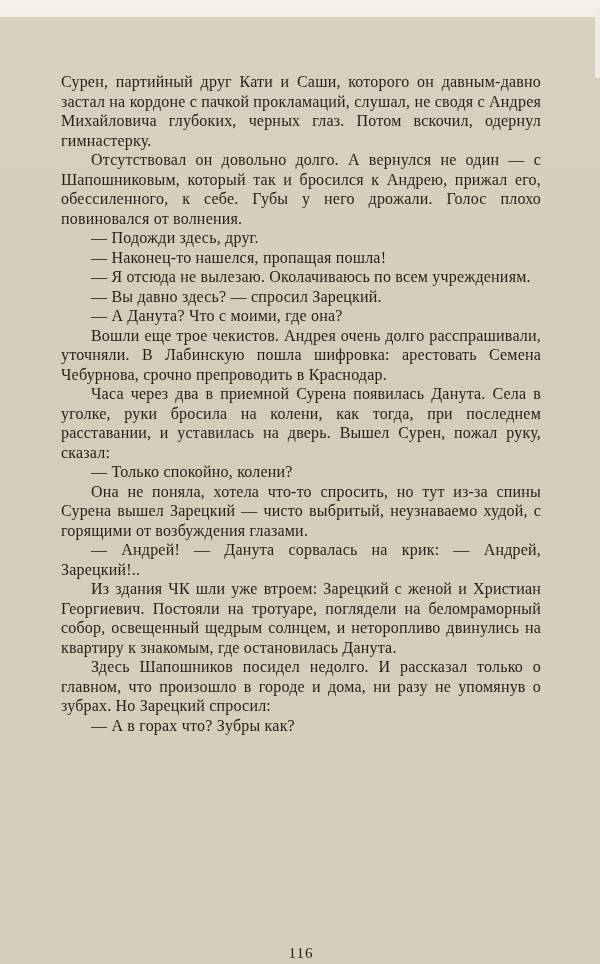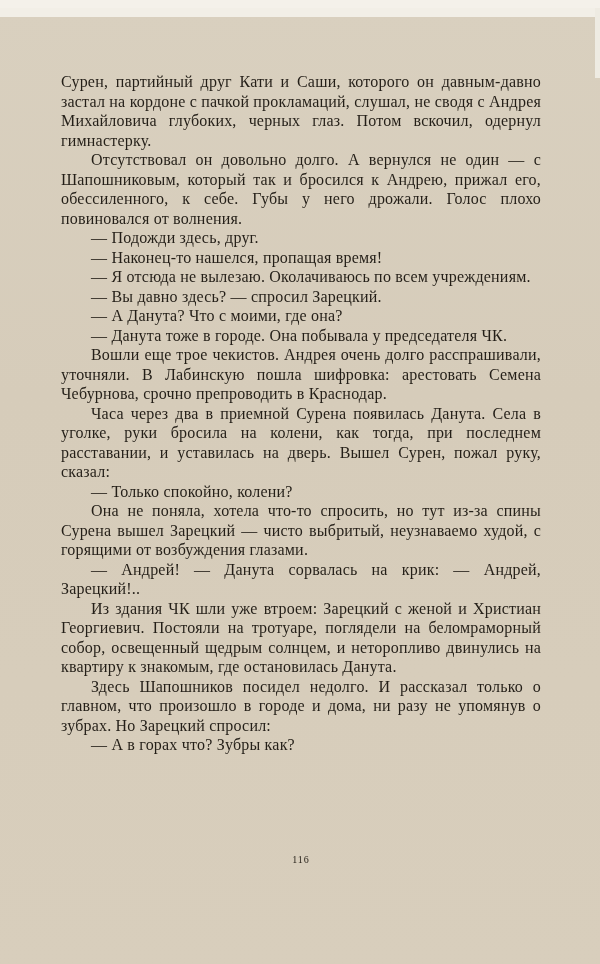--- a/index.html
+++ b/index.html
@@ -48,44 +48,43 @@
     text-indent: 30px;
     text-rendering: optimizeLegibility;
   }
   .text-column p.continuation {
     text-indent: 0;
   }
   .page-number {
     position: absolute;
     left: 61px;
     width: 480px;
-    top: 846px;
+    top: 937px;
     text-align: center;
     color: #2a241c;
     font-family: "Liberation Serif", "DejaVu Serif", serif;
-    font-size: 10px;
+    font-size: 15px;
     letter-spacing: 1px;
   }
 </style>
 </head>
 <body>
 
 <div class="scan">
   <div class="edge-top"></div>
   <div class="edge-right"></div>
 
   <div class="text-column">
     <p class="continuation">Сурен, партийный друг Кати и Саши, которого он давным-давно застал на кордоне с пачкой прокламаций, слушал, не сводя с Андрея Михайловича глубоких, черных глаз. Потом вскочил, одернул гимнастерку.</p>
     <p>Отсутствовал он довольно долго. А вернулся не один — с Шапошниковым, который так и бросился к Андрею, прижал его, обессиленного, к себе. Губы у него дрожали. Голос плохо повиновался от волнения.</p>
     <p>— Подожди здесь, друг.</p>
-    <p>— Наконец-то нашелся, пропащая время!</p>
+    <p>— Наконец-то нашелся, пропащая пошла!</p>
     <p>— Я отсюда не вылезаю. Околачиваюсь по всем учреждениям.</p>
     <p>— Вы давно здесь? — спросил Зарецкий.</p>
     <p>— А Данута? Что с моими, где она?</p>
-    <p>— Данута тоже в городе. Она побывала у председателя ЧК.</p>
     <p>Вошли еще трое чекистов. Андрея очень долго расспрашивали, уточняли. В Лабинскую пошла шифровка: арестовать Семена Чебурнова, срочно препроводить в Краснодар.</p>
     <p>Часа через два в приемной Сурена появилась Данута. Села в уголке, руки бросила на колени, как тогда, при последнем расставании, и уставилась на дверь. Вышел Сурен, пожал руку, сказал:</p>
     <p>— Только спокойно, колени?</p>
     <p>Она не поняла, хотела что-то спросить, но тут из-за спины Сурена вышел Зарецкий — чисто выбритый, неузнаваемо худой, с горящими от возбуждения глазами.</p>
     <p>— Андрей! — Данута сорвалась на крик: — Андрей, Зарецкий!..</p>
     <p>Из здания ЧК шли уже втроем: Зарецкий с женой и Христиан Георгиевич. Постояли на тротуаре, поглядели на беломраморный собор, освещенный щедрым солнцем, и неторопливо двинулись на квартиру к знакомым, где остановилась Данута.</p>
     <p>Здесь Шапошников посидел недолго. И рассказал только о главном, что произошло в городе и дома, ни разу не упомянув о зубрах. Но Зарецкий спросил:</p>
     <p>— А в горах что? Зубры как?</p>
   </div>
 

